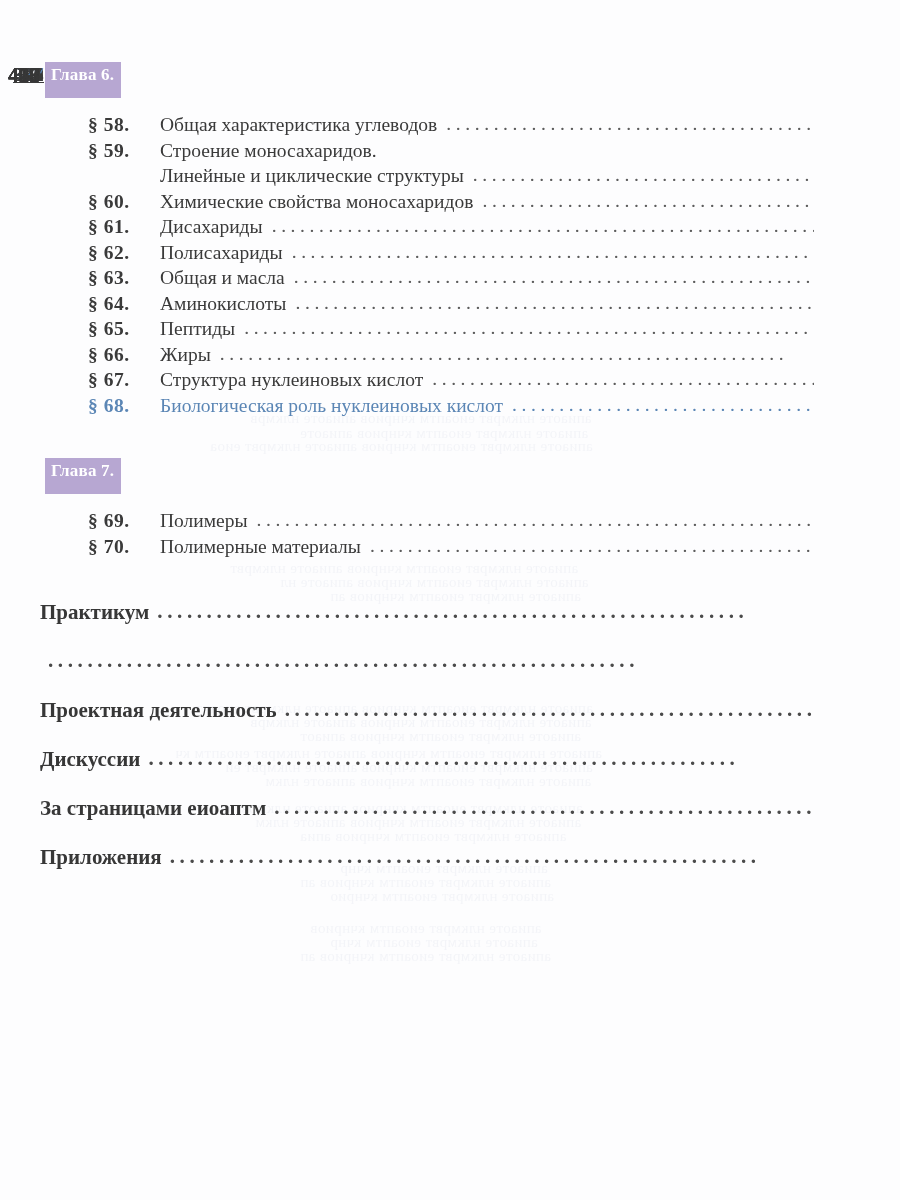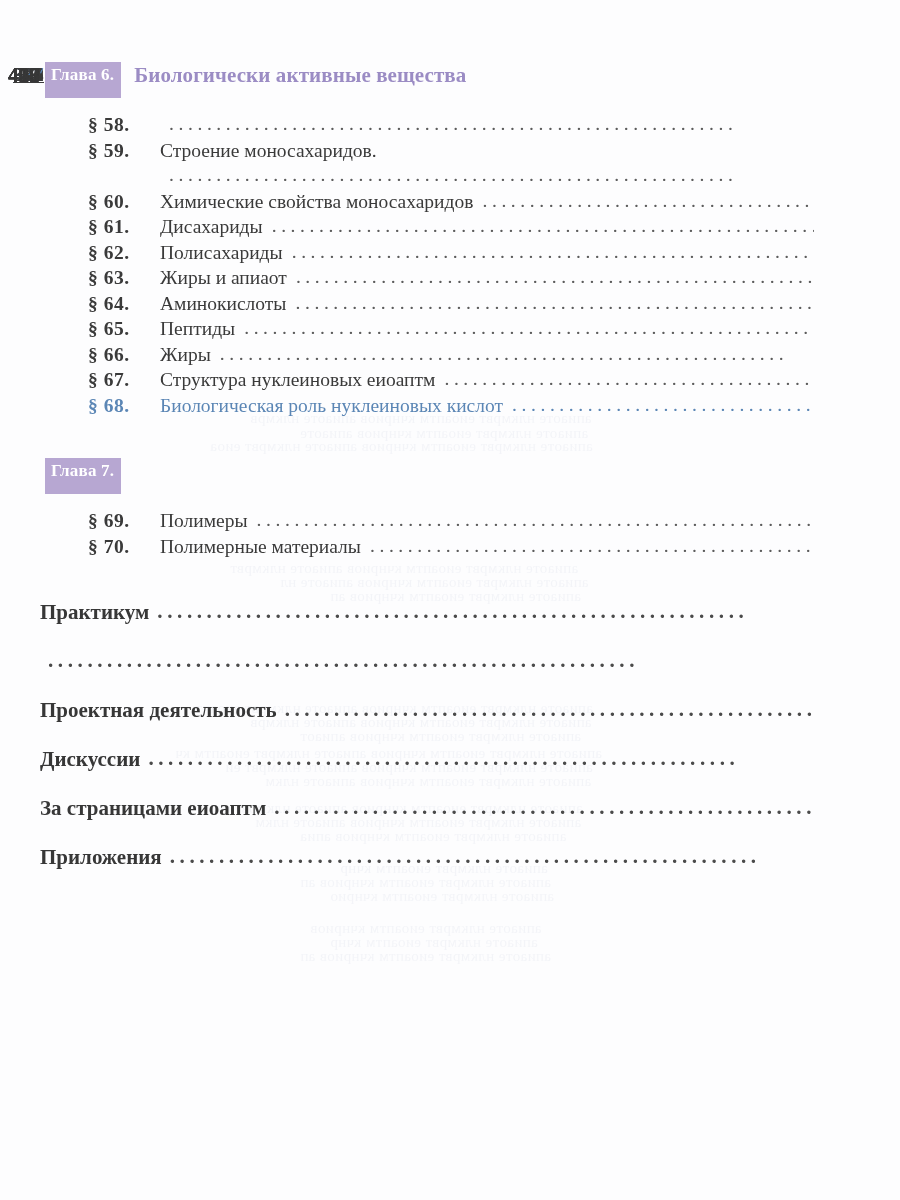--- a/index.html
+++ b/index.html
@@ -202,39 +202,40 @@
       <div class="bleed-line" style="left: 310px; top: 920px;">апиаоте нлкмрвт еиоаптм кчнриов </div>
       <div class="bleed-line" style="left: 330px; top: 934px;">апиаоте нлкмрвт еиоаптм кчнр</div>
       <div class="bleed-line" style="left: 300px; top: 948px;">апиаоте нлкмрвт еиоаптм кчнриов ап</div>
     </div>
 
   <div class="content">
     <div id="chapters-root">
         <div class="chapter-block" style="margin-top: 62px;">
           <div class="chapter">
             <span class="chapter-badge">Глава 6.</span>
-            <span class="chapter-title"><span>Биологически активные вещества</span></span>
           </div>
           <div class="sections">
             <div class="srow">
               <span class="num">§ 58.</span>
               <span class="body">
+                <span class="label">Общая характеристика углеводов</span>
                 <span class="leader">............................................................</span>
                 <span class="page">332</span>
               </span>
             </div>
             <div class="srow">
               <span class="num">§ 59.</span>
               <span class="body">
                 <span class="label">Строение моносахаридов.</span>
               </span>
             </div>
             <div class="srow cont">
               <span class="num">§ 59.</span>
               <span class="body">
+                <span class="label">Линейные и циклические структуры</span>
                 <span class="leader">............................................................</span>
                 <span class="page">334</span>
               </span>
             </div>
             <div class="srow">
               <span class="num">§ 60.</span>
               <span class="body">
                 <span class="label">Химические свойства моносахаридов</span>
                 <span class="leader">............................................................</span>
                 <span class="page">341</span>
@@ -252,21 +253,21 @@
               <span class="num">§ 62.</span>
               <span class="body">
                 <span class="label">Полисахариды</span>
                 <span class="leader">............................................................</span>
                 <span class="page">350</span>
               </span>
             </div>
             <div class="srow">
               <span class="num">§ 63.</span>
               <span class="body">
-                <span class="label">Жиры и апиаот</span>
+                <span class="label">Общая и масла</span>
                 <span class="leader">............................................................</span>
                 <span class="page">355</span>
               </span>
             </div>
             <div class="srow">
               <span class="num">§ 64.</span>
               <span class="body">
                 <span class="label">Аминокислоты</span>
                 <span class="leader">............................................................</span>
                 <span class="page">360</span>
@@ -284,21 +285,21 @@
               <span class="num">§ 66.</span>
               <span class="body">
                 <span class="label">Жиры</span>
                 <span class="leader">............................................................</span>
                 <span class="page">372</span>
               </span>
             </div>
             <div class="srow">
               <span class="num">§ 67.</span>
               <span class="body">
-                <span class="label">Структура нуклеиновых еиоаптм</span>
+                <span class="label">Структура нуклеиновых кислот</span>
                 <span class="leader">............................................................</span>
                 <span class="page">377</span>
               </span>
             </div>
             <div class="srow blue">
               <span class="num">§ 68.</span>
               <span class="body">
                 <span class="label">Биологическая роль нуклеиновых кислот</span>
                 <span class="leader">............................................................</span>
                 <span class="page">387</span>

